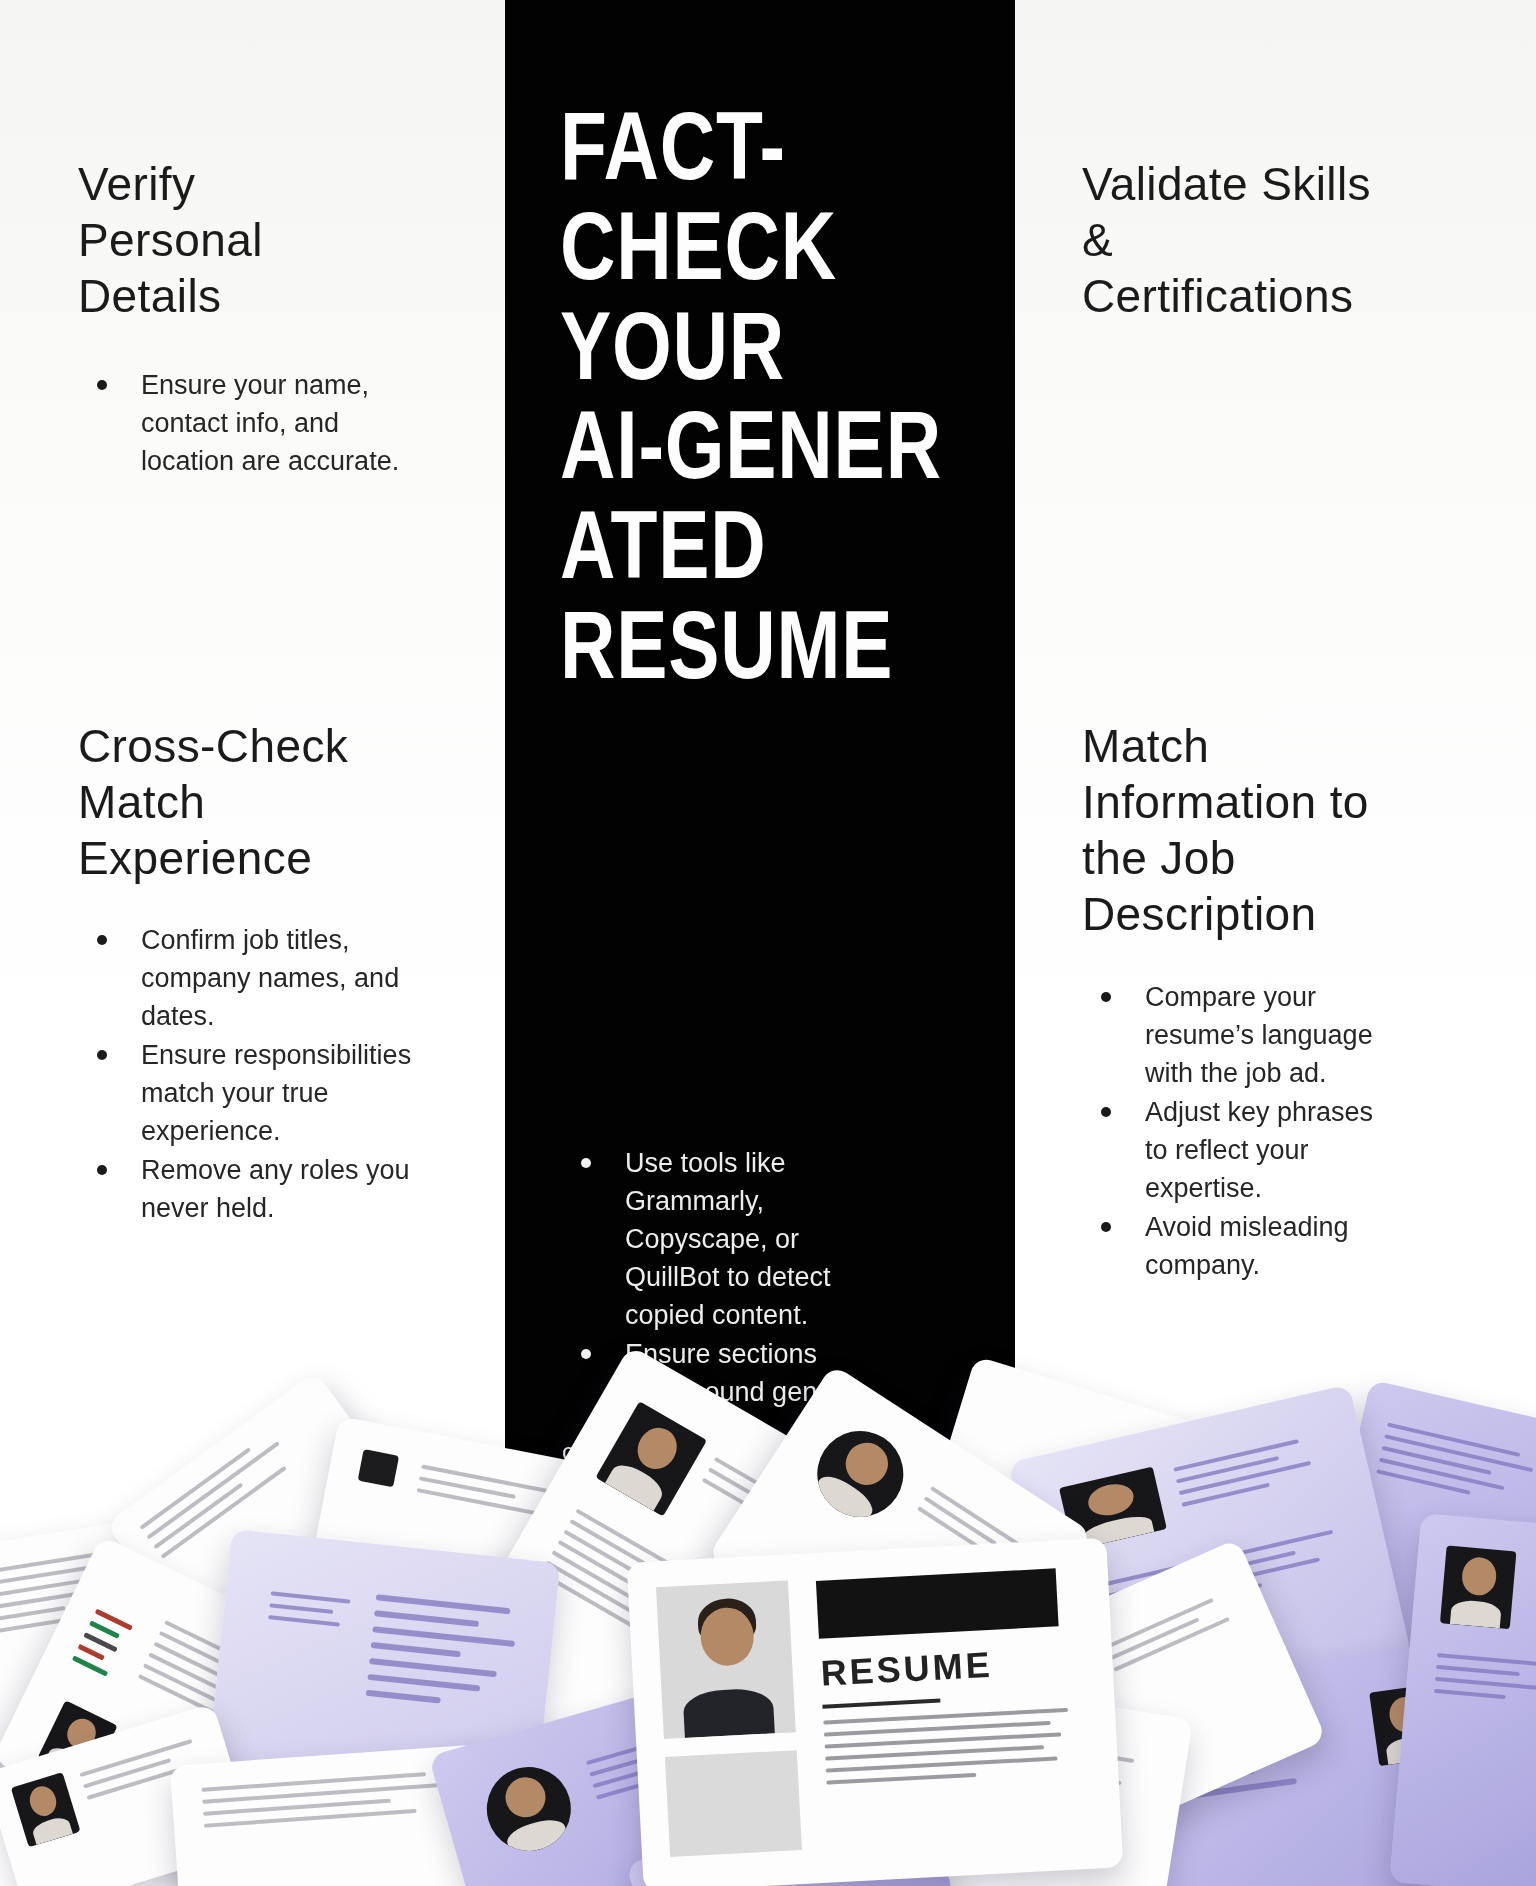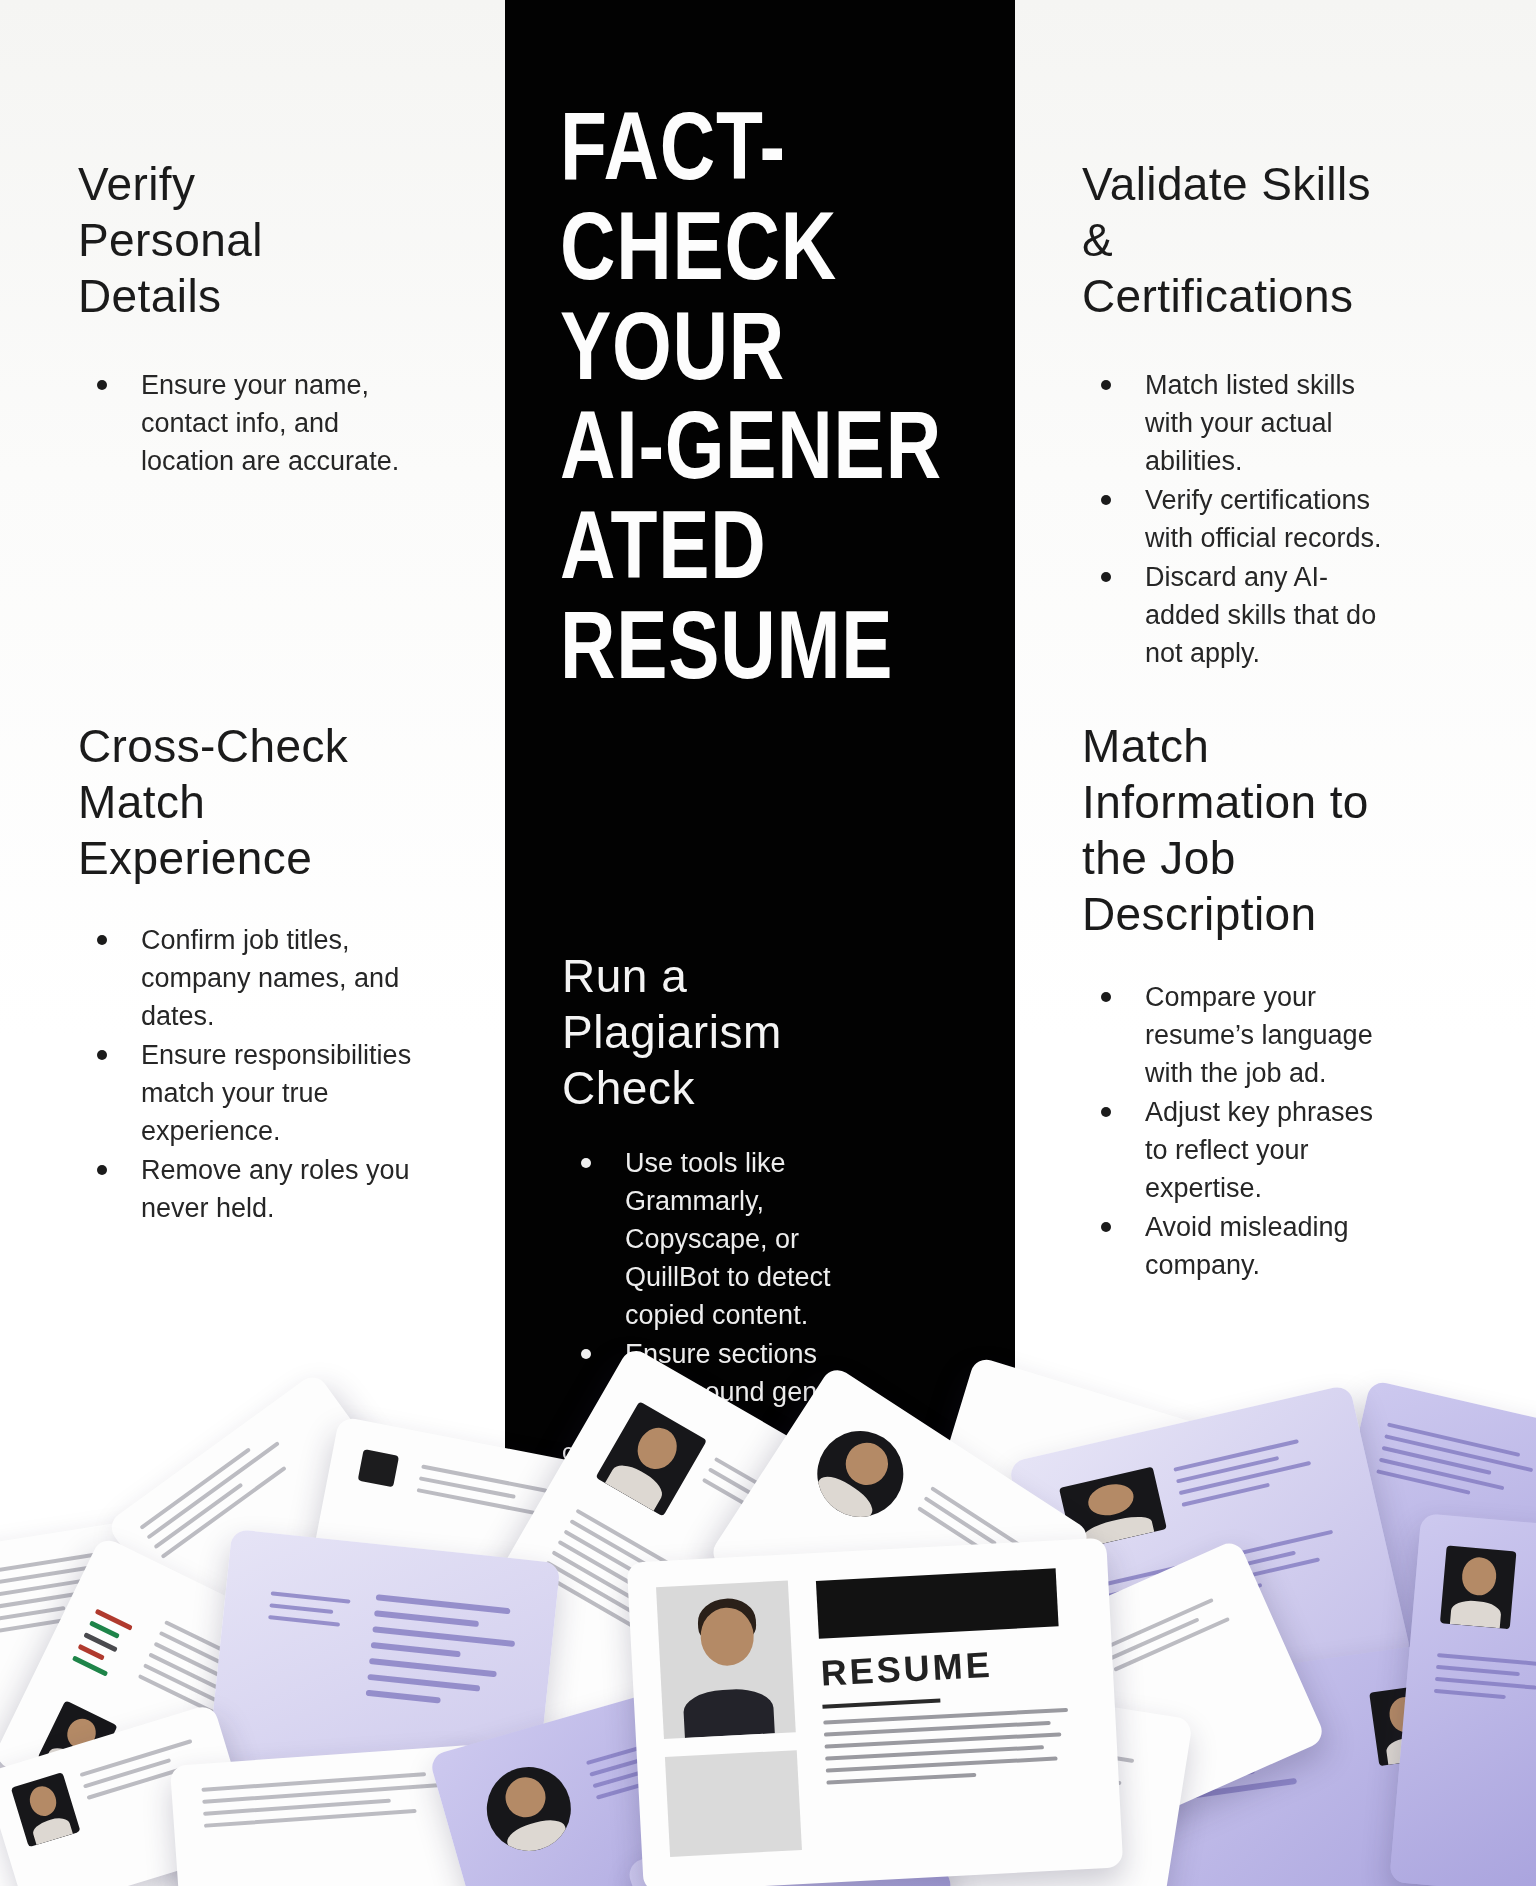--- a/index.html
+++ b/index.html
@@ -93,23 +93,20 @@
 
 <div class="stage">
 
   <div class="panel">
     <div class="big-title pre">FACT-
 CHECK
 YOUR
 AI-GENER
 ATED
 RESUME</div>
-    <div class="c-heading pre">Run a
-Plagiarism
-Check</div>
     <div class="c-bullets">
       <ul class="blist">
         <li>Use tools like Grammarly, Copyscape, or QuillBot to detect copied content.</li>
         <li>Ensure sections don’t sound generic.</li>
       </ul>
     </div>
     <div class="website">cvjury.com</div>
   </div>
 
   <div class="col left">
@@ -130,27 +127,20 @@
         <li>Ensure responsibilities match your true experience.</li>
         <li>Remove any roles you never held.</li>
       </ul>
     </div>
   </div>
 
   <div class="col right">
     <div class="s-heading h1 pre">Validate Skills
 &amp;
 Certifications</div>
-    <div class="bullets b1">
-      <ul class="blist">
-        <li>Match listed skills with your actual abilities.</li>
-        <li>Verify certifications with official records.</li>
-        <li>Discard any AI-added skills that do not apply.</li>
-      </ul>
-    </div>
     <div class="s-heading h2 pre">Match
 Information to
 the Job
 Description</div>
     <div class="bullets b2">
       <ul class="blist">
         <li>Compare your resume’s language with the job ad.</li>
         <li>Adjust key phrases to reflect your expertise.</li>
         <li>Avoid misleading company.</li>
       </ul>

